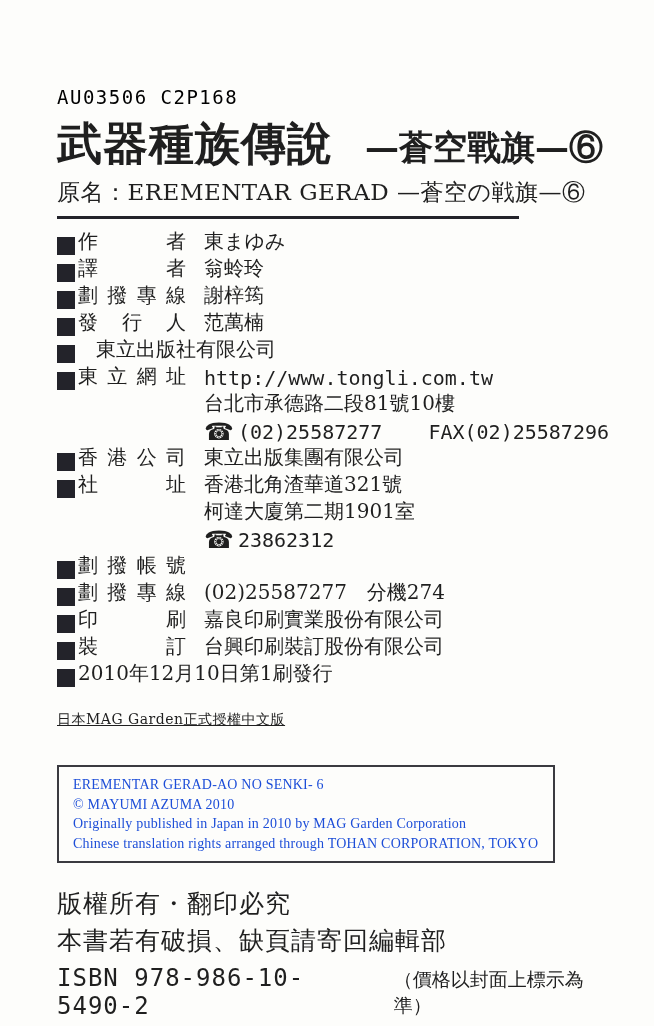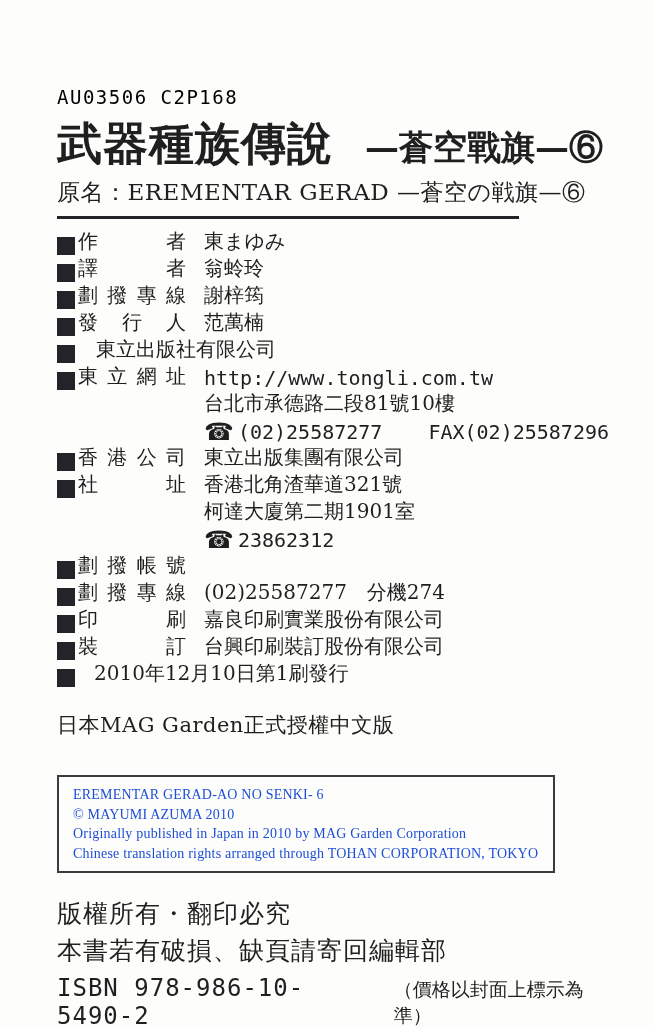--- a/index.html
+++ b/index.html
@@ -24,23 +24,23 @@
   .rule{margin-top:8px;width:462px;height:3px;background:#23232a;}
 
   .colophon{margin-top:9px;font-size:20px;}
   .crow{display:flex;align-items:flex-end;height:27px;white-space:nowrap;}
   .sq{width:18px;height:18px;background:#23232a;flex:0 0 18px;margin-right:3px;}
   .lbl{display:inline-block;width:108px;text-align:justify;text-align-last:justify;}
   .val{margin-left:18px;}
   .indent{padding-left:147px;}
   .phone-glyph{font-size:24px;line-height:1;margin-right:4px;}
   .fax{margin-left:46px;}
-  .daterow .val{margin-left:16px;}
+  .daterow .val{margin-left:0;}
 
-  .license{margin-top:24px;font-size:21px;letter-spacing:0.5px;}
+  .license{margin-top:24px;font-size:14px;letter-spacing:0.5px;text-decoration:underline;}
 
   .copyright-box{
     margin-top:36px;width:466px;
     border:2px solid #3a3a40;
     padding:8px 14px;
     font-family:"Liberation Serif","DejaVu Serif",serif;
     font-size:14px;line-height:1.4;color:#1d4ed8;
     letter-spacing:0.2px;
   }
 

